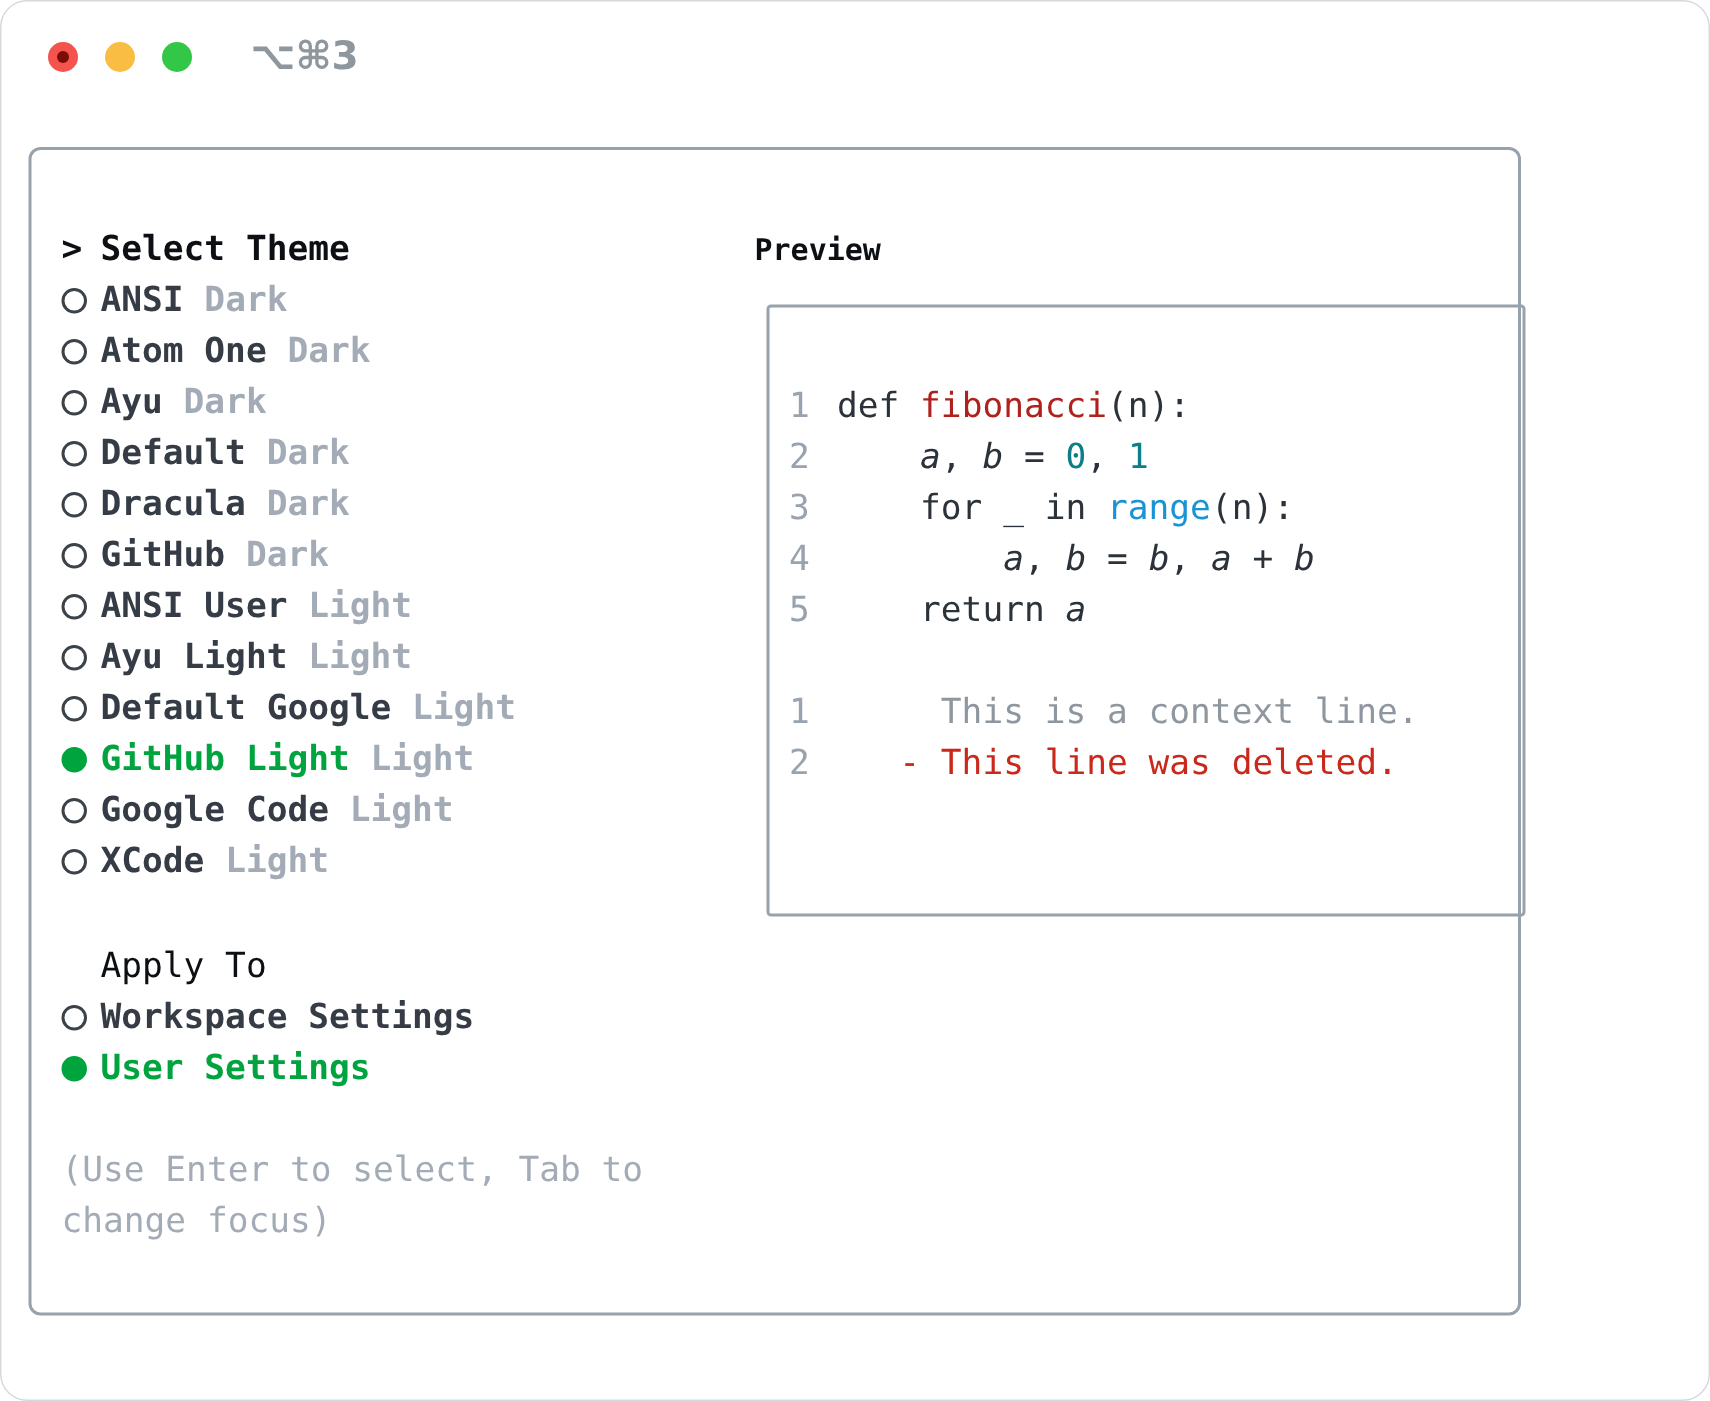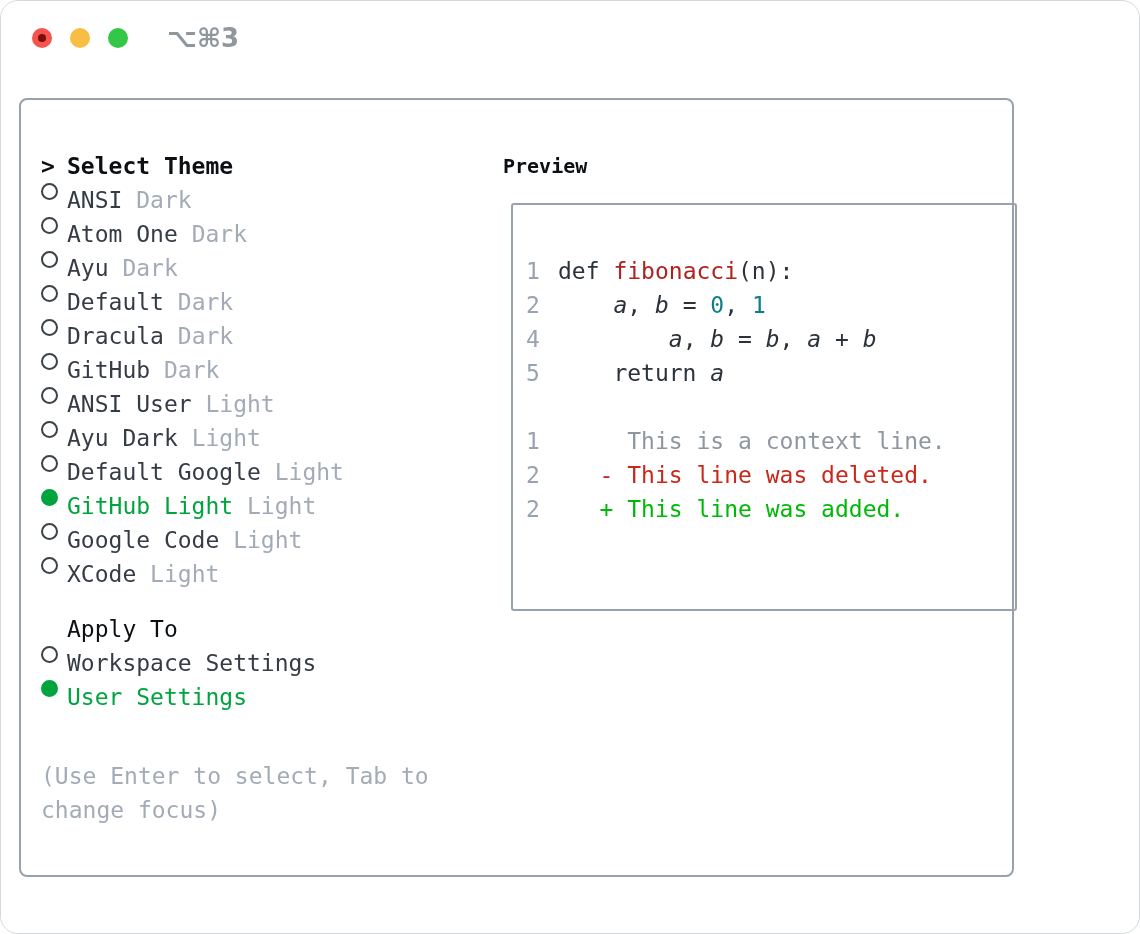--- a/index.html
+++ b/index.html
@@ -57,22 +57,23 @@
   .left-col {
     position: absolute;
     left: 20px; top: 49px;
     width: 440px;
     font-size: 23px;
   }
   .row {
     height: 34px; line-height: 34px;
     white-space: pre;
     display: flex;
-    align-items: flex-start;
+    align-items: center;
     color: #353c45;
+    font-weight: bold;
   }
   .row .marker-slot {
     display: inline-flex;
     width: 26px;
     align-items: center;
     flex: 0 0 26px;
   }
   .circle {
     display: inline-block;
     width: 13px; height: 13px;
@@ -89,28 +90,28 @@
   .name { color: #353c45; }
   .header-row {
     height: 34px; line-height: 34px;
     display: flex;
     font-weight: bold;
     color: #0c0f13;
     white-space: pre;
   }
   .header-row .marker-slot { width: 26px; flex: 0 0 26px; font-weight: bold; }
   .apply-header {
-    margin-top: 21px;
+    margin-top: 36px;
     height: 34px; line-height: 34px;
     padding-left: 26px;
     color: #0c0f13;
     white-space: pre;
   }
   .help {
-    margin-top: 45px;
+    margin-top: 34px;
     width: 430px;
     line-height: 34px;
     color: #a2abb6;
     white-space: pre-wrap;
   }
   
   .preview-title {
     position: absolute;
     left: 482px; top: 49px;
     height: 34px; line-height: 34px;
@@ -190,21 +191,21 @@
 
           <div class="row">
             <span class="marker-slot"><span class="circle"></span></span><span class="name">GitHub</span><span class="variant"> Dark</span>
           </div>
 
           <div class="row">
             <span class="marker-slot"><span class="circle"></span></span><span class="name">ANSI User</span><span class="variant"> Light</span>
           </div>
 
           <div class="row">
-            <span class="marker-slot"><span class="circle"></span></span><span class="name">Ayu Dark</span><span class="variant"> Light</span>
+            <span class="marker-slot"><span class="circle"></span></span><span class="name">Ayu Light</span><span class="variant"> Light</span>
           </div>
 
           <div class="row">
             <span class="marker-slot"><span class="circle"></span></span><span class="name">Default Google</span><span class="variant"> Light</span>
           </div>
 
           <div class="row selected">
             <span class="marker-slot"><span class="circle"></span></span><span class="name">GitHub Light</span><span class="variant"> Light</span>
           </div>
 
@@ -235,29 +236,29 @@
     </div>
 
     <div class="preview-title">Preview</div>
 
     <div class="preview-box">
 
       <div class="pline"><span class="lnum">1</span><span>def </span><span class="t-fn">fibonacci</span><span>(n):</span></div>
 
       <div class="pline"><span class="lnum">2</span><span>    </span><span class="t-var">a</span><span>, </span><span class="t-var">b</span><span> = </span><span class="t-num">0</span><span>, </span><span class="t-num">1</span></div>
 
+      <div class="pline"><span class="lnum">3</span><span>    for _ in </span><span class="t-blue">range</span><span>(n):</span></div>
 
       <div class="pline"><span class="lnum">4</span><span>        </span><span class="t-var">a</span><span>, </span><span class="t-var">b</span><span> = </span><span class="t-var">b</span><span>, </span><span class="t-var">a</span><span> + </span><span class="t-var">b</span></div>
 
       <div class="pline"><span class="lnum">5</span><span>    return </span><span class="t-var">a</span></div>
 
       <div class="pline"></div>
 
       <div class="pline"><span class="lnum">1</span><span class="t-ctx">     This is a context line.</span></div>
 
       <div class="pline"><span class="lnum">2</span><span class="t-del">   - This line was deleted.</span></div>
 
-      <div class="pline"><span class="lnum">2</span><span class="t-add">   + This line was added.</span></div>
 
     </div>
 
   </div>
 </div>
 
 </body></html>

